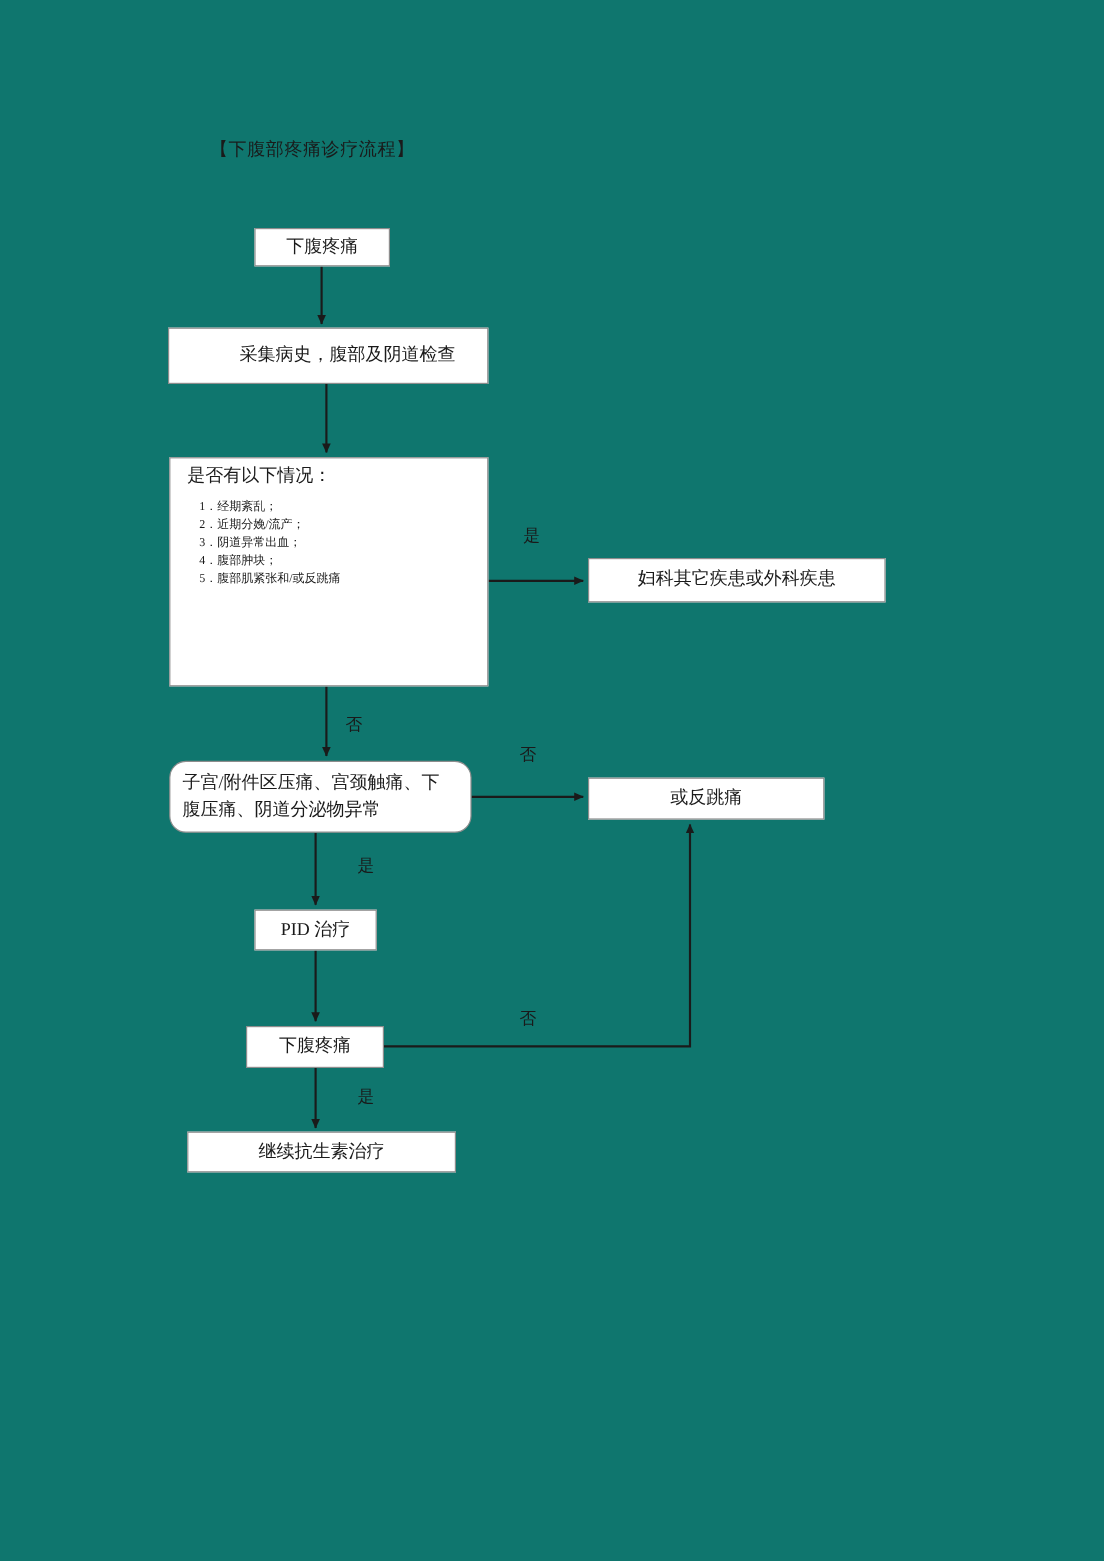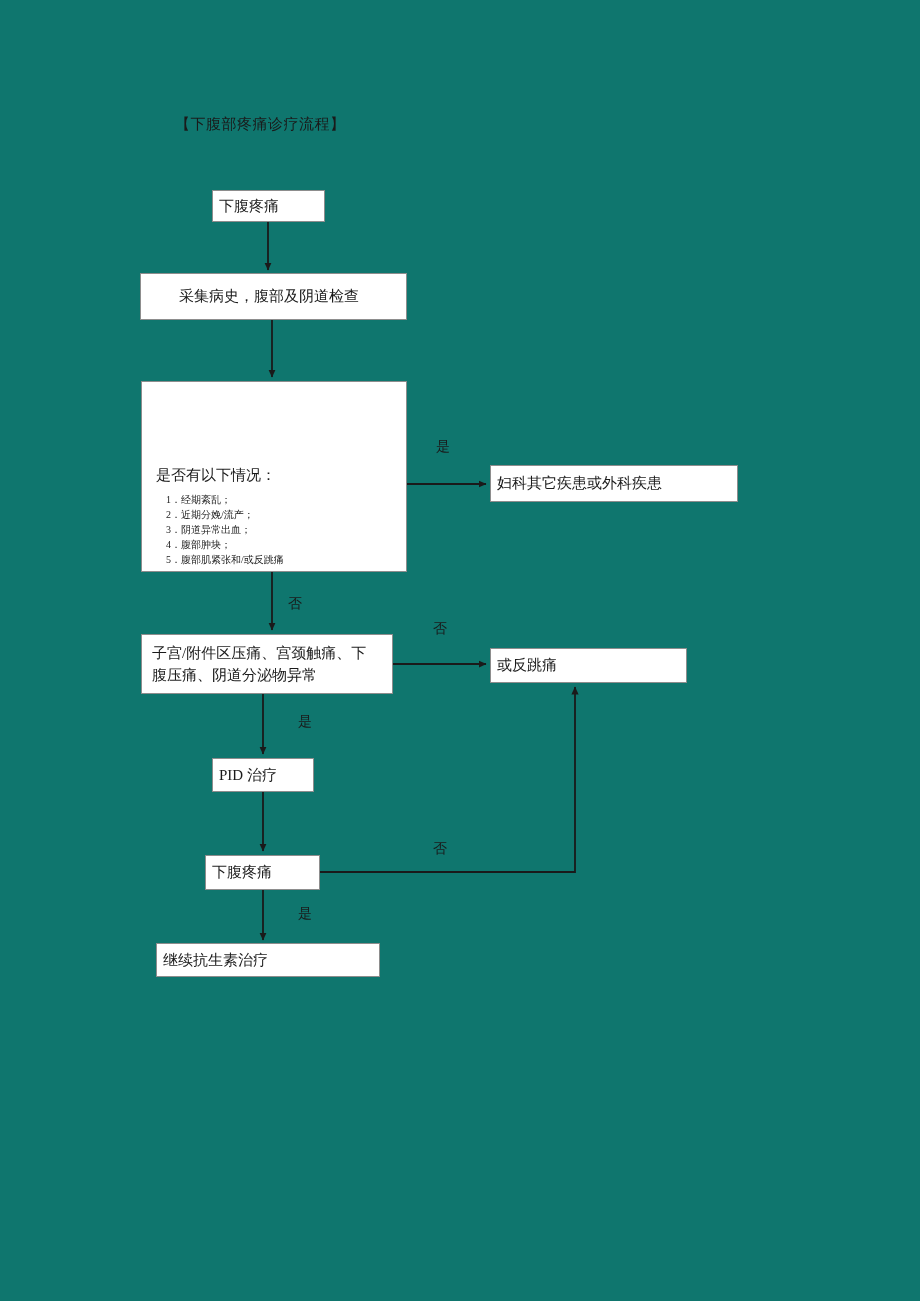--- a/index.html
+++ b/index.html
@@ -34,38 +34,39 @@
     font-family: "Liberation Serif", "DejaVu Serif", serif;
     white-space: nowrap;
   }
   .node {
     position: absolute;
     box-sizing: border-box;
     border: 1px solid #8d8d8d;
     background: #ffffff;
     display: flex;
     align-items: center;
+    justify-content: center;
     text-align: center;
     font-size: 15px;
     line-height: 1.5;
     padding: 2px 6px;
   }
   .node.left-align {
     justify-content: flex-start;
     text-align: left;
     padding: 8px 10px;
   }
   .node-text {
     display: block;
     white-space: pre-line;
   }
   .checklist {
     display: flex;
     flex-direction: column;
-    justify-content: flex-end;
+    justify-content: flex-start;
     width: 100%;
     height: 100%;
     padding: 4px 0 4px 14px;
     box-sizing: border-box;
   }
   .checklist-head {
     font-size: 15px;
     margin-bottom: 6px;
   }
   .checklist-item {
@@ -131,21 +132,21 @@
       <div class="checklist-item">3．阴道异常出血；</div>
       <div class="checklist-item">4．腹部肿块；</div>
       <div class="checklist-item">5．腹部肌紧张和/或反跳痛</div>
     </div>
   </div>
 
   <div class="node" style="left:490px; top:465px; width:248px; height:37px;">
     <span class="node-text">妇科其它疾患或外科疾患</span>
   </div>
 
-  <div class="node left-align" style="left:141px; top:634px; width:252px; height:60px;">
+  <div class="node left-align" style="left:141px; top:634px; width:252px; height:60px;border-radius:14px;">
     <span class="node-text">子宫/附件区压痛、宫颈触痛、下
 腹压痛、阴道分泌物异常</span>
   </div>
 
   <div class="node" style="left:490px; top:648px; width:197px; height:35px;">
     <span class="node-text">或反跳痛</span>
   </div>
 
   <div class="node" style="left:212px; top:758px; width:102px; height:34px;">
     <span class="node-text">PID 治疗</span>

